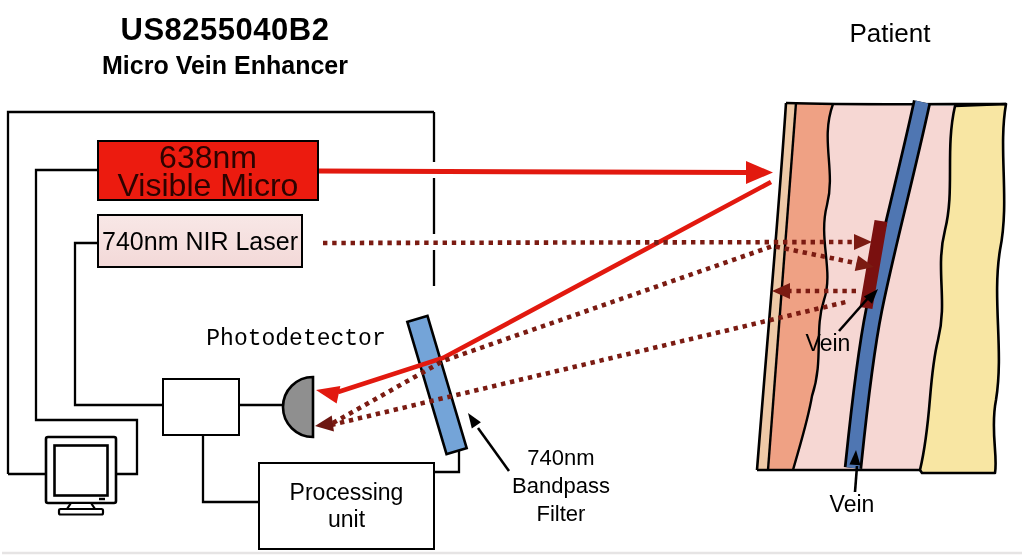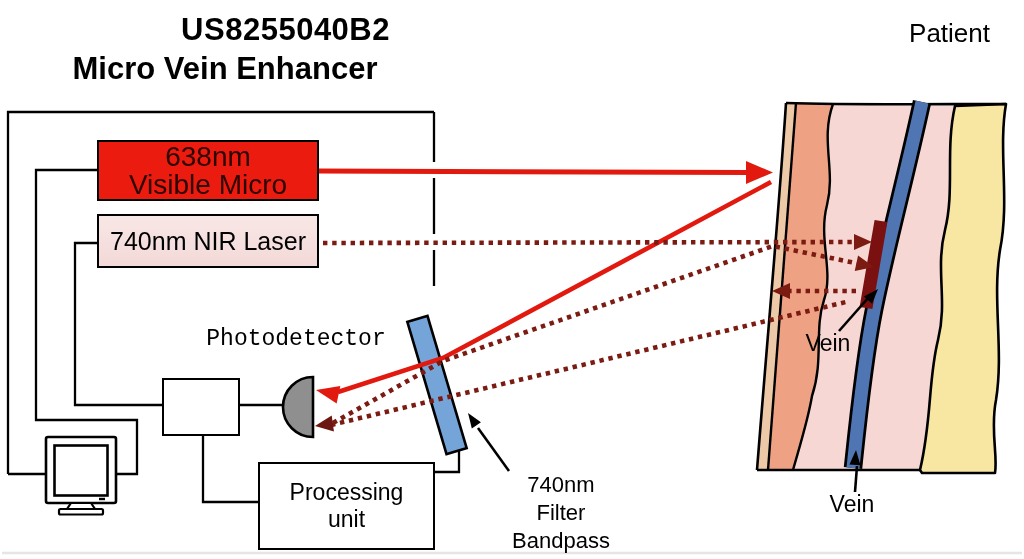--- a/index.html
+++ b/index.html
@@ -2,27 +2,27 @@
 <html><head>
 <meta charset="utf-8">
 <style>
   html,body { margin:0; padding:0; background:#ffffff; }
   .canvas {
     position:relative; width:1024px; height:559px; background:#ffffff;
     font-family:"Liberation Sans", sans-serif; overflow:hidden;
   }
   .abs { position:absolute; }
   .txt { color:#000; text-align:center; line-height:1.2; }
-  .title-main { font-size:31px; font-weight:bold; letter-spacing:0.5px;text-align:right; }
-  .title-sub  { font-size:31px; font-weight:bold; }
+  .title-main { font-size:31px; font-weight:bold; letter-spacing:0.5px; }
+  .title-sub  { font-size:25px; font-weight:bold; }
   .patient-title { font-size:26px; line-height:36px; }
   .lbl { font-size:23px; }
   .lbl-sm { font-size:22px; line-height:28px; }
   .box { box-sizing:border-box; border:2.5px solid #000; display:flex; flex-direction:column; align-items:center; justify-content:center; text-align:center; }
-  .laser-red  { background:#ec1b0f; color:#2d0300; font-size:28px; line-height:28px;text-align:center; }
+  .laser-red  { background:#ec1b0f; color:#2d0300; font-size:32px; line-height:28px;text-align:center; }
   .laser-nir  { background:linear-gradient(180deg,#f8e7e6,#f3d9d8); color:#000; font-size:25px; }
   .proc       { background:#ffffff; color:#000; font-size:23px; line-height:27px; }
   .plain      { background:#ffffff; }
   svg { position:absolute; left:0; top:0; }
 </style>
 </head>
 <body>
 
 <div class="canvas">
 
@@ -122,44 +122,44 @@
       <line x1="509" y1="471" x2="478" y2="428" stroke="#000" stroke-width="2.6"></line>
       <polygon points="0,0 -15,-5.5 -15,5.5" fill="#000" transform="translate(468,413) rotate(-124)"></polygon>
     </g>
 
     <line x1="2" y1="553" x2="1022" y2="553" stroke="#e6e4e4" stroke-width="2.5"></line>
   </svg>
 
   <div class="abs txt title-main" style="left:60px; top:11px; width:330px;">US8255040B2</div>
   <div class="abs txt title-sub" style="left:60px; top:50px; width:330px;">Micro Vein Enhancer</div>
 
-  <div class="abs txt patient-title" style="left:790px; top:15px; width:200px;text-align:right;">
+  <div class="abs txt patient-title" style="left:790px; top:15px; width:200px;">
     <div>Patient</div>
   </div>
 
   <div class="abs box laser-red" style="left:97px; top:140px; width:222px; height:61px;">
     <div>638nm</div>
     <div>Visible Micro</div>
   </div>
 
-  <div class="abs box laser-nir" style="left:97px; top:214px; width:222px; height:54px;">
+  <div class="abs box laser-nir" style="left:97px; top:214px; width:206px; height:54px;">
     <div>740nm NIR Laser</div>
   </div>
 
   <div class="abs txt lbl" style="left:161px; top:326px; width:270px;font-family:Liberation Mono, monospace;">Photodetector</div>
 
   <div class="abs box plain" style="left:162px; top:378px; width:78px; height:58px;"></div>
 
   <div class="abs box proc" style="left:258px; top:462px; width:177px; height:88px;">
     <div>Processing</div>
     <div>unit</div>
   </div>
 
-  <div class="abs txt lbl-sm" style="left:481px; top:471px; width:160px;">
+  <div class="abs txt lbl-sm" style="left:481px; top:444px; width:160px;">
     <div>740nm</div>
+    <div>Bandpass</div>
     <div>Filter</div>
-    <div>Bandpass</div>
   </div>
 
   <div class="abs txt lbl" style="left:778px; top:330px; width:100px;">Vein</div>
   <div class="abs txt lbl" style="left:802px; top:491px; width:100px;">Vein</div>
 
 </div>
 
 </body></html>

